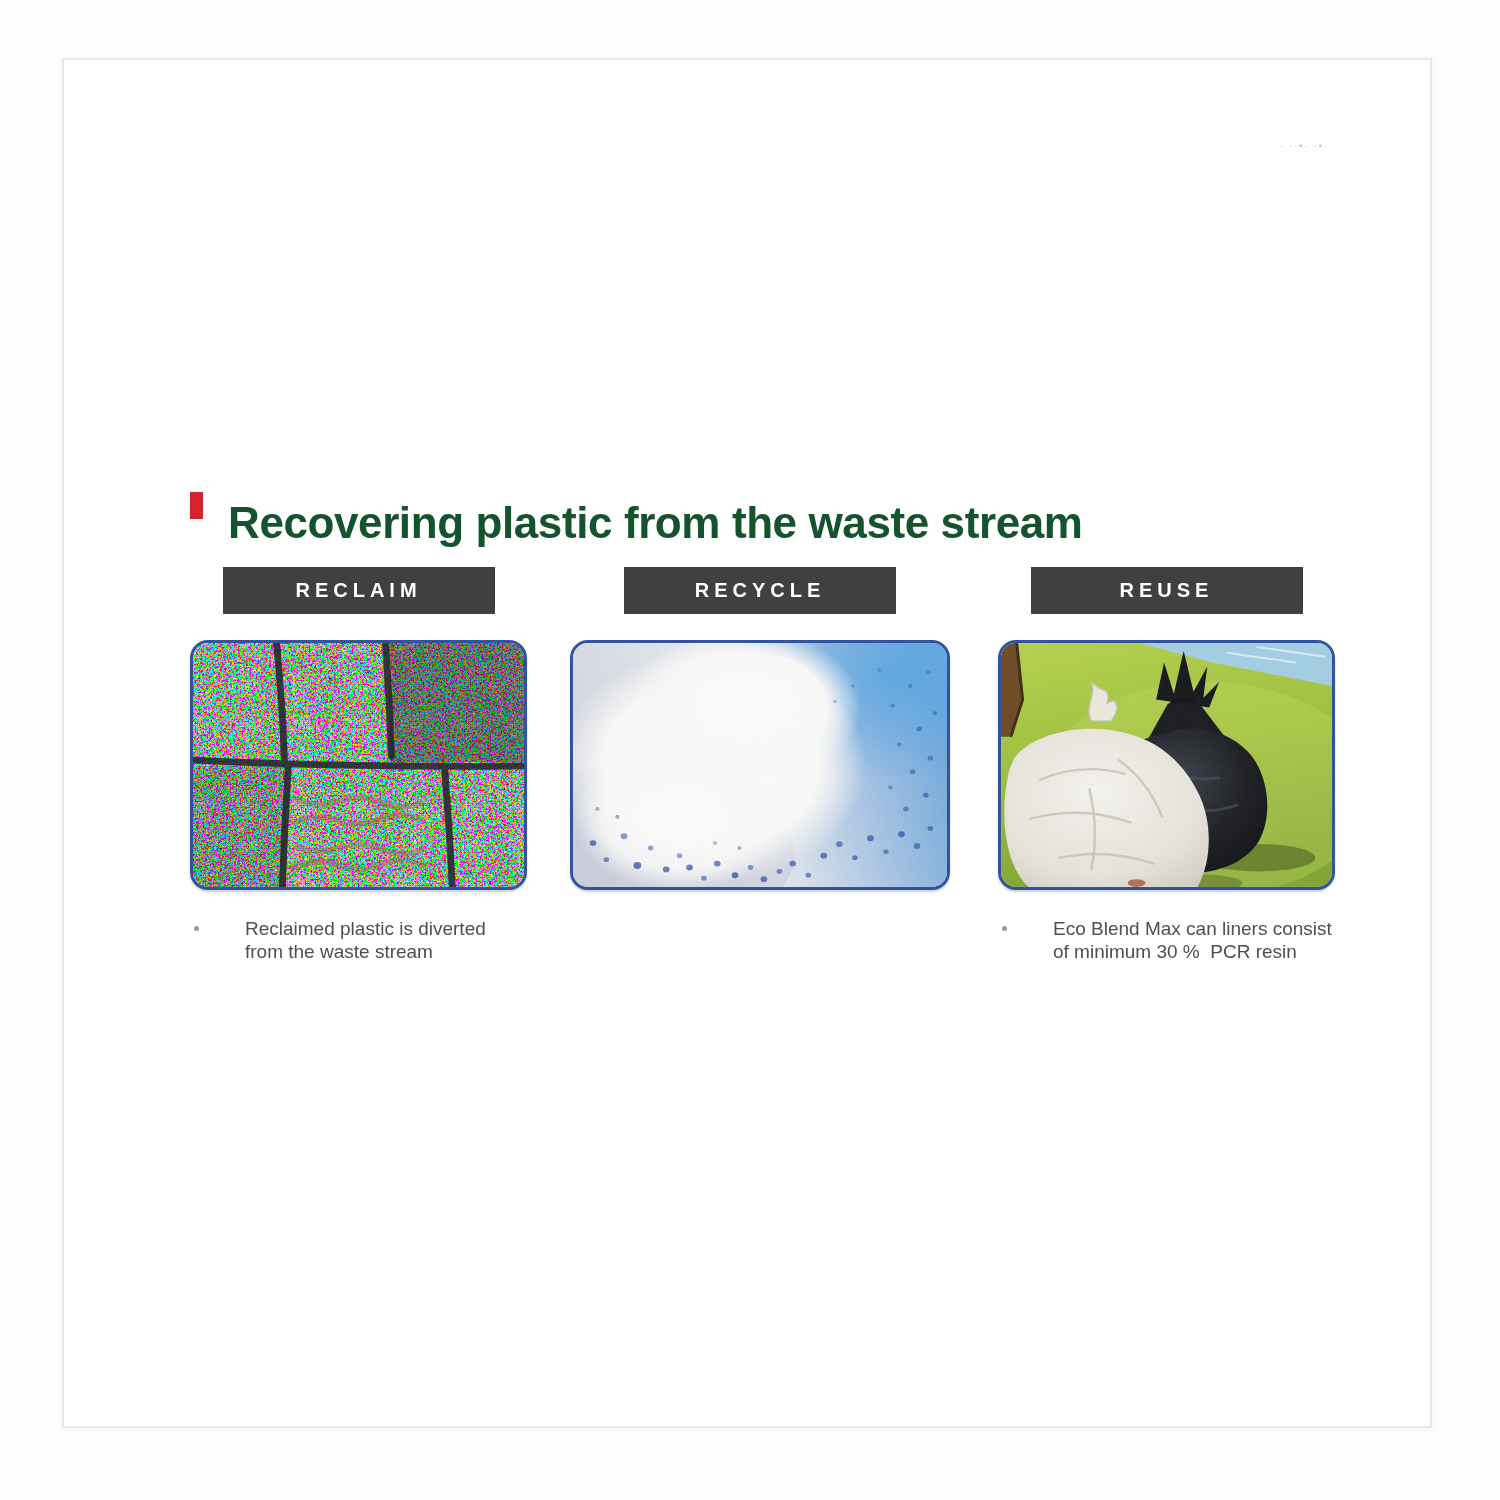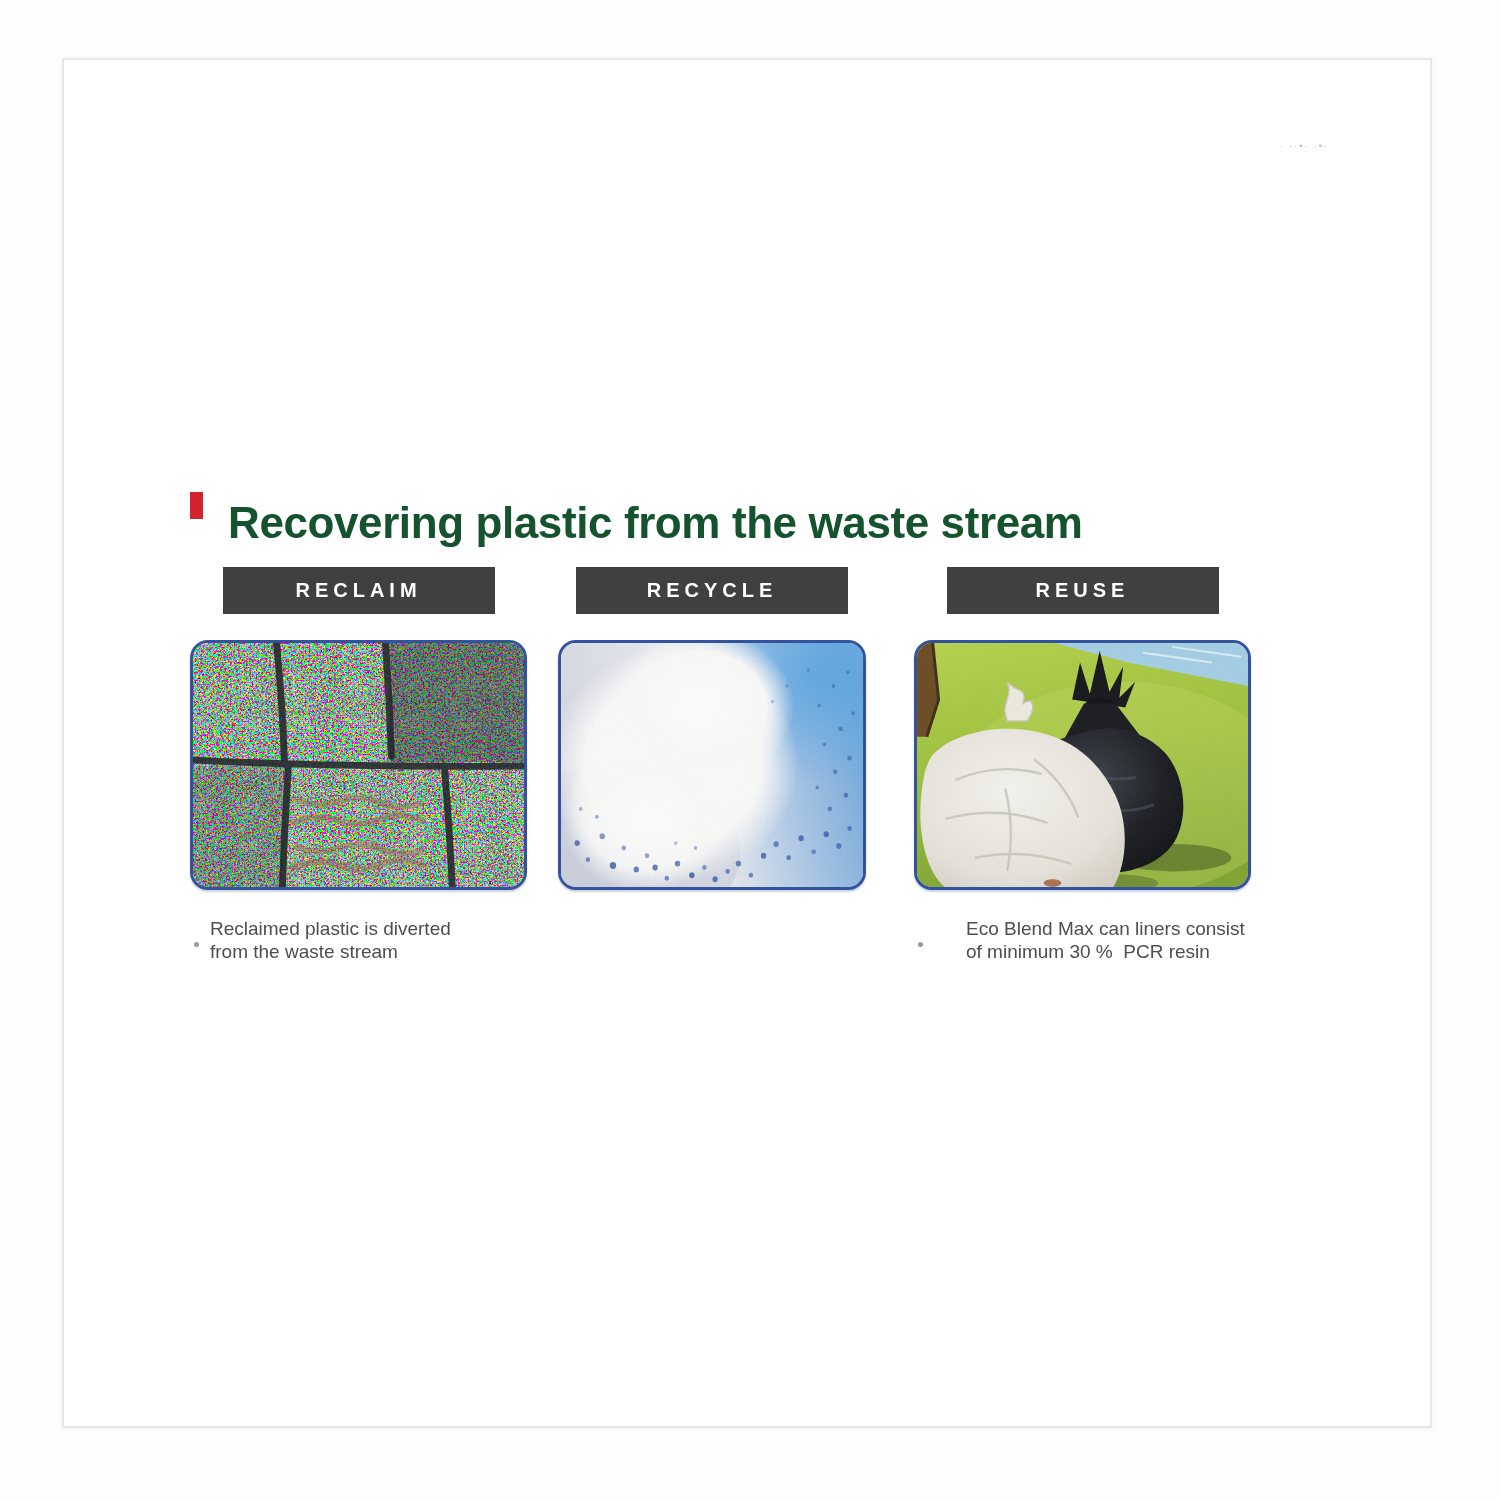--- a/index.html
+++ b/index.html
@@ -61,21 +61,21 @@
     letter-spacing: -0.4px;
     color: #14532d;
   }
   .columns {
     position: absolute;
     left: 126px;
     top: 507px;
     display: flex;
   }
   .col { width: 337px; }
-  .col.mid { margin-left: 31px; margin-right: 48px; width: 308px; }
+  .col.mid { margin-left: 43px; margin-right: 48px; width: 380px; }
   .banner {
     width: 272px;
     height: 47px;
     margin: 0 auto;
     background: #404040;
     color: #ffffff;
     font-size: 20px;
     font-weight: bold;
     letter-spacing: 5px;
     line-height: 47px;
@@ -89,42 +89,43 @@
     border-radius: 18px;
     overflow: hidden;
     box-sizing: border-box;
     box-shadow: 0 2px 2px rgba(45,70,130,0.25);
     background: #dfe3ee;
   }
   .photo svg { display: block; width: 100%; height: 100%; }
   .bullet {
     margin-top: 27px;
     display: flex;
-    align-items: center;
+    align-items: flex-start;
     padding-left: 4px;
+    gap: 35px;
   }
   .dot {
     flex: 0 0 auto;
     width: 5px;
     height: 5px;
     border-radius: 50%;
     background: #9a9a9a;
     margin-top: 9px;
     margin-right: 11px;
   }
   .bullet-text {
     margin: 0;
     font-size: 19px;
     line-height: 23px;
     color: #4e4e4e;
     white-space: pre-wrap;
   }
   .col:nth-child(1) .bullet-text { max-width: 262px; }
   .col.mid .bullet-text { max-width: 302px; }
-  .col:nth-child(3) .bullet-text { max-width: 296px; margin-left: 32px; }
+  .col:nth-child(3) .bullet-text { max-width: 296px; }
 </style>
 </head>
 <body>
 
 <div class="page">
   <div class="card">
 
     <div class="watermark">· ··•· ·•·</div>
 
     <div class="title-row">

